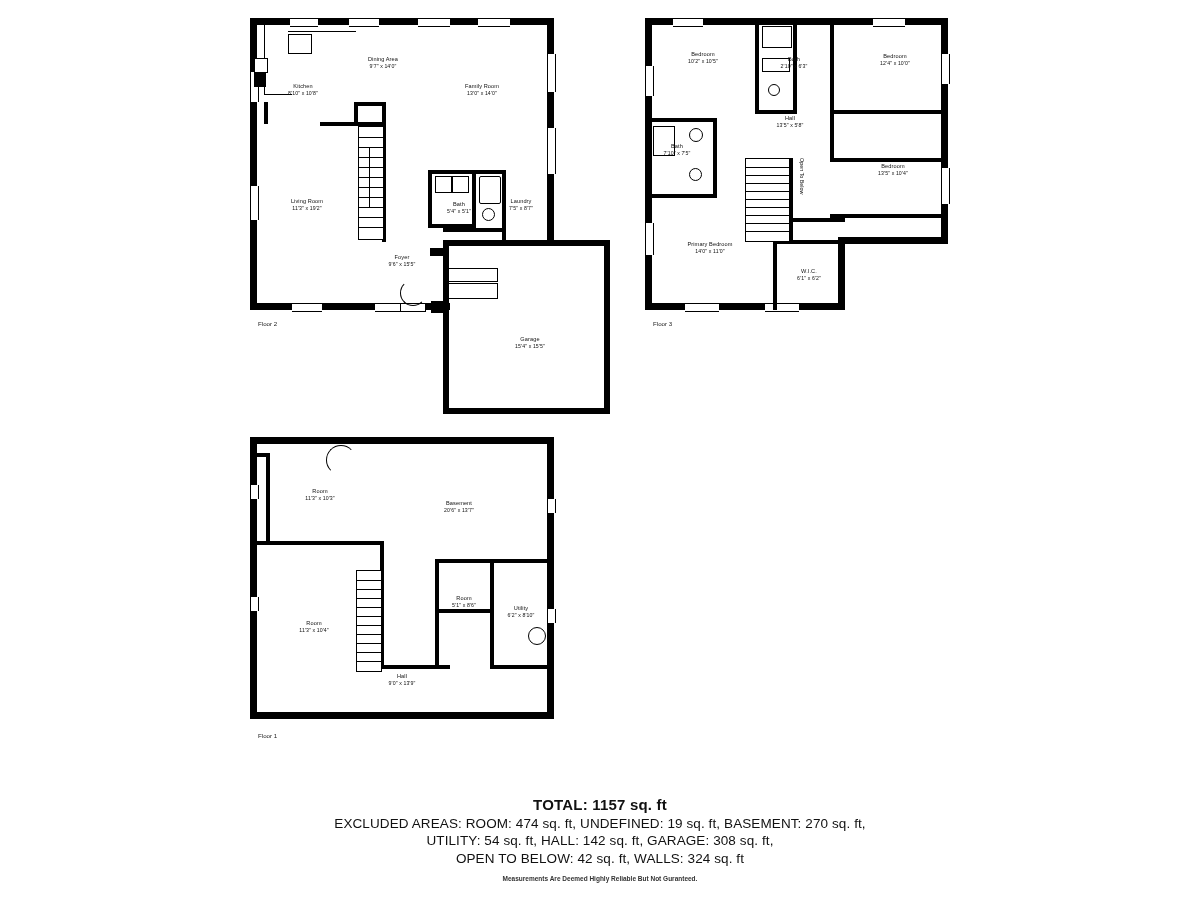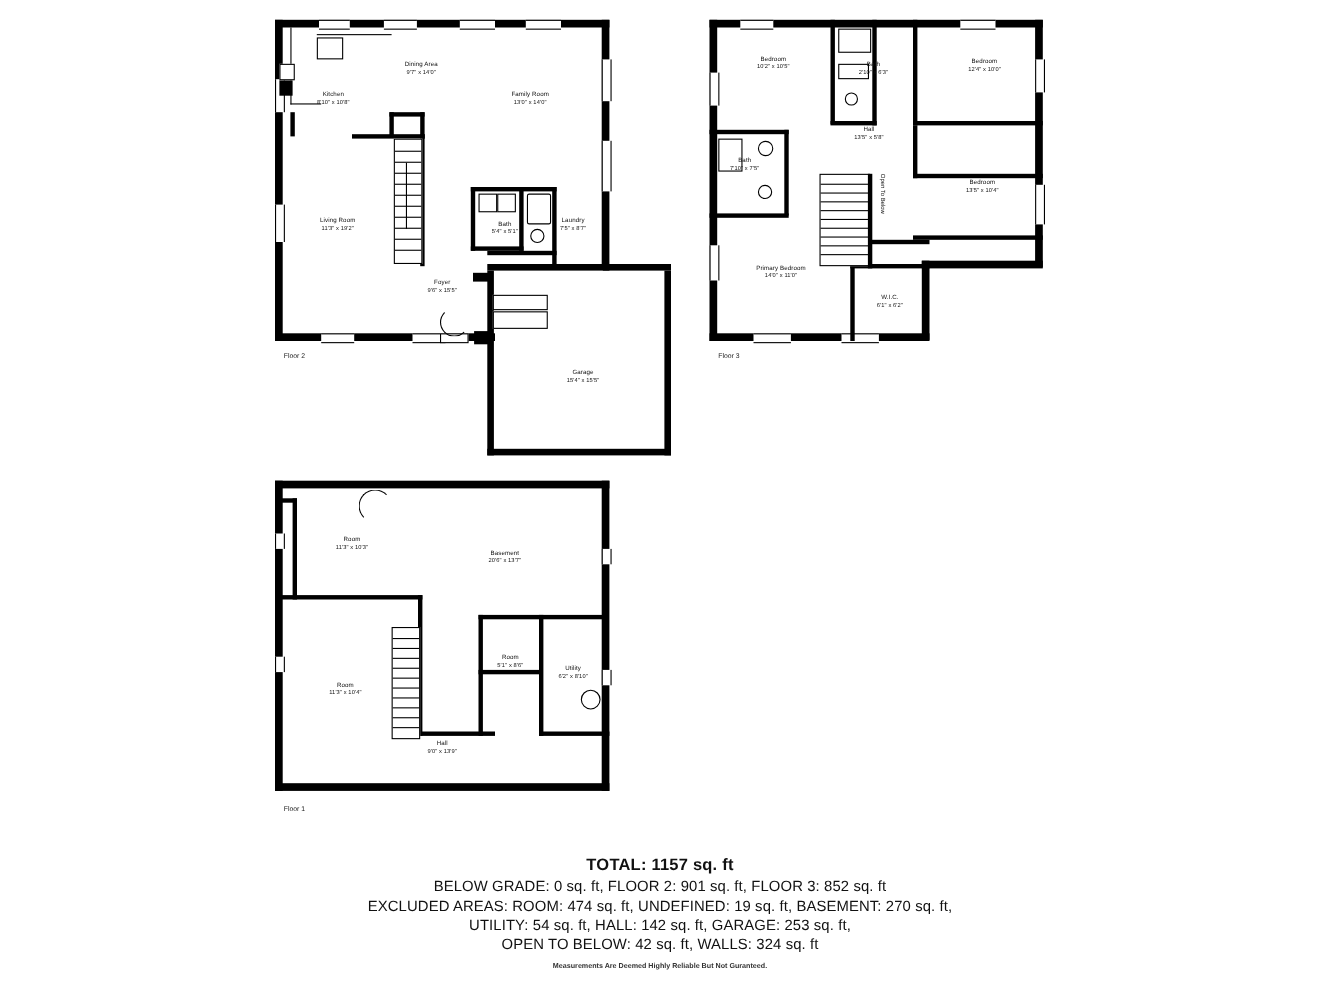--- a/index.html
+++ b/index.html
@@ -391,20 +391,19 @@
     <div class="room-label" style="left:152px; top:243px;">
       <span class="nm">Hall</span>
       <span class="dim">9'0" x 13'9"</span>
     </div>
 
     <div class="floor-tag" style="left:8px; top:295px;">Floor 1</div>
   </div>
 
   <div class="footer">
     <div class="total">TOTAL: 1157 sq. ft</div>
-    <div class="line">BELOW GRADE: 0 sq. ft, FLOOR 2: 901 sq. ft, FLOOR 3: 852 sq. ft</div>
     <div class="line">EXCLUDED AREAS: ROOM: 474 sq. ft, UNDEFINED: 19 sq. ft, BASEMENT: 270 sq. ft,</div>
-    <div class="line">UTILITY: 54 sq. ft, HALL: 142 sq. ft, GARAGE: 253 sq. ft,</div>
+    <div class="line">UTILITY: 54 sq. ft, HALL: 142 sq. ft, GARAGE: 308 sq. ft,</div>
     <div class="line">OPEN TO BELOW: 42 sq. ft, WALLS: 324 sq. ft</div>
     <div class="disclaimer">Measurements Are Deemed Highly Reliable But Not Guranteed.</div>
   </div>
 
 </div>
 
 </body></html>

